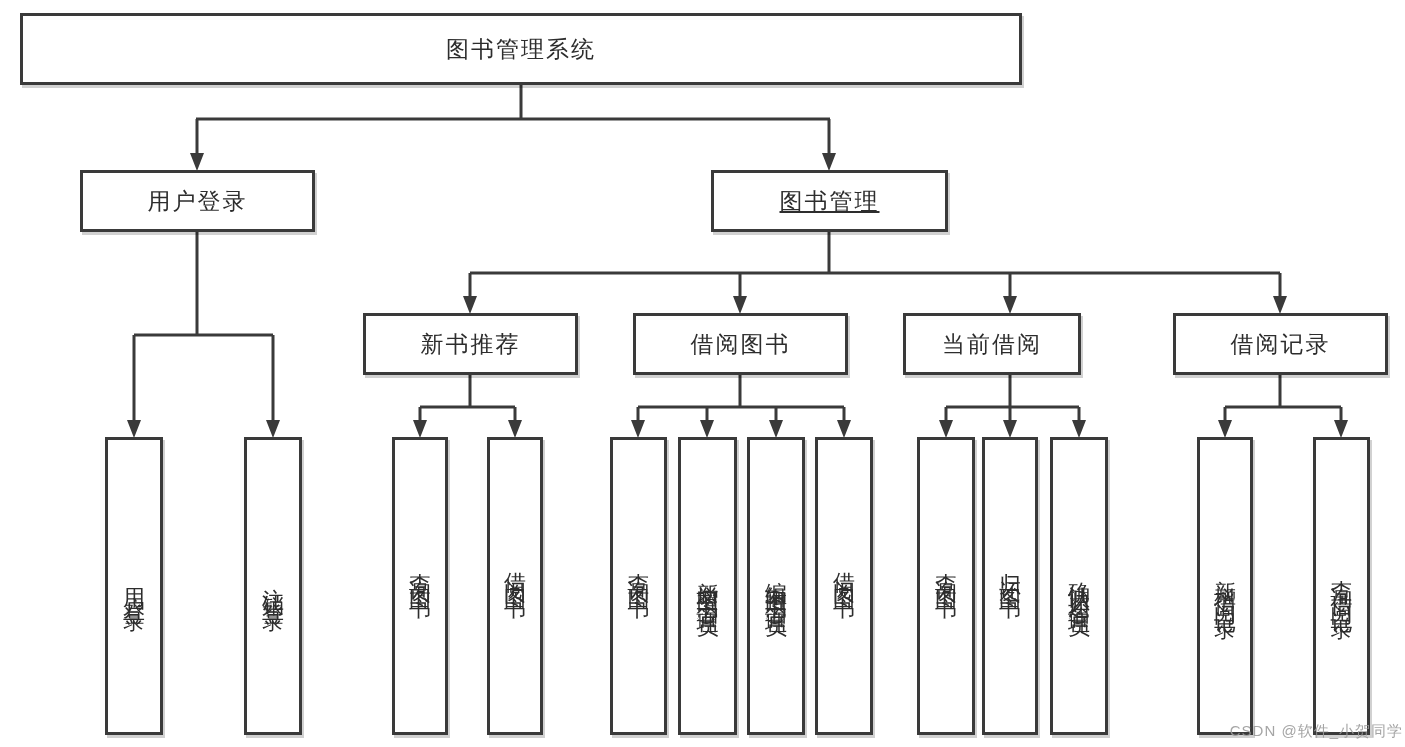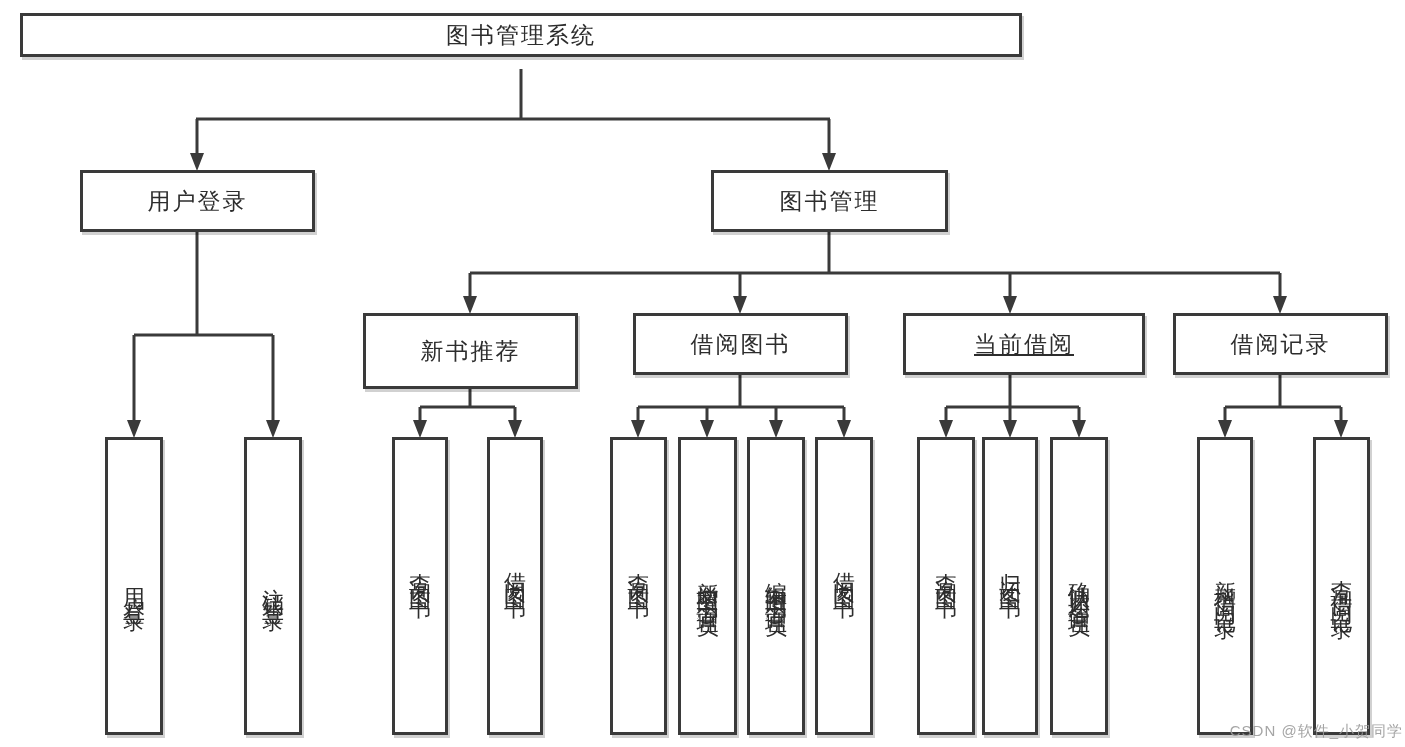--- a/index.html
+++ b/index.html
@@ -93,38 +93,38 @@
              M700 420 L714 420 L707 438 Z
              M769 420 L783 420 L776 438 Z
              M837 420 L851 420 L844 438 Z
              M939 420 L953 420 L946 438 Z
              M1003 420 L1017 420 L1010 438 Z
              M1072 420 L1086 420 L1079 438 Z
              M1218 420 L1232 420 L1225 438 Z
              M1334 420 L1348 420 L1341 438 Z" fill="#3a3a3a"></path>
   </svg>
 
-  <div class="box" style="left:20px; top:13px; width:1002px; height:44px;">
+  <div class="box" style="left:20px; top:13px; width:1002px; height:72px;">
     <span class="hlabel">图书管理系统</span>
   </div>
 
   <div class="box" style="left:80px; top:170px; width:235px; height:62px;">
     <span class="hlabel">用户登录</span>
   </div>
-  <div class="box" style="left:711px; top:170px; width:237px; height:62px;">
+  <div class="box" style="left:711px; top:170px; width:237px; height:62px;text-decoration:underline;">
     <span class="hlabel">图书管理</span>
   </div>
 
-  <div class="box" style="left:363px; top:313px; width:215px; height:76px;">
+  <div class="box" style="left:363px; top:313px; width:215px; height:62px;">
     <span class="hlabel">新书推荐</span>
   </div>
   <div class="box" style="left:633px; top:313px; width:215px; height:62px;">
     <span class="hlabel">借阅图书</span>
   </div>
-  <div class="box" style="left:903px; top:313px; width:242px; height:62px;text-decoration:underline;">
+  <div class="box" style="left:903px; top:313px; width:178px; height:62px;">
     <span class="hlabel">当前借阅</span>
   </div>
   <div class="box" style="left:1173px; top:313px; width:215px; height:62px;">
     <span class="hlabel">借阅记录</span>
   </div>
 
   <div class="box leaf" style="left:105px; top:437px; width:58px; height:298px;">
     <span>用户登录</span>
   </div>
   <div class="box leaf" style="left:244px; top:437px; width:58px; height:298px;">

